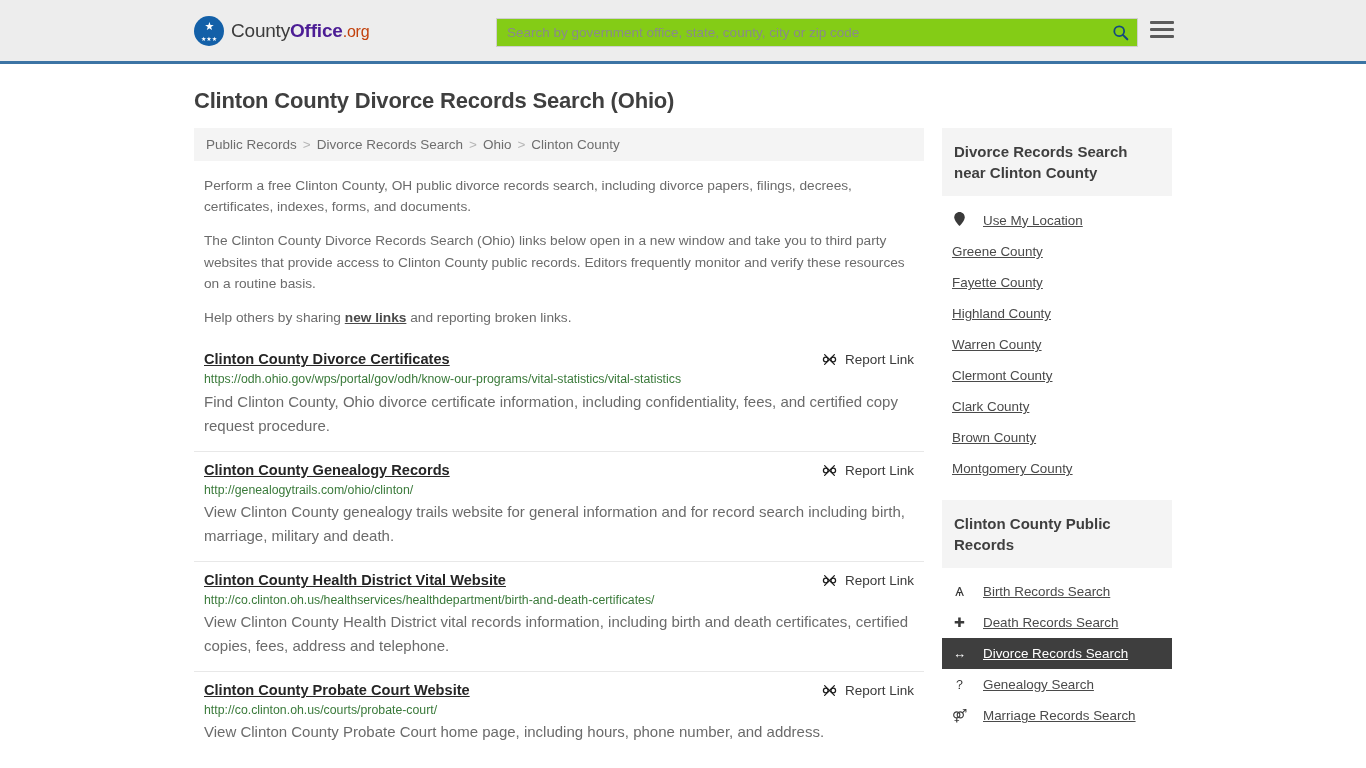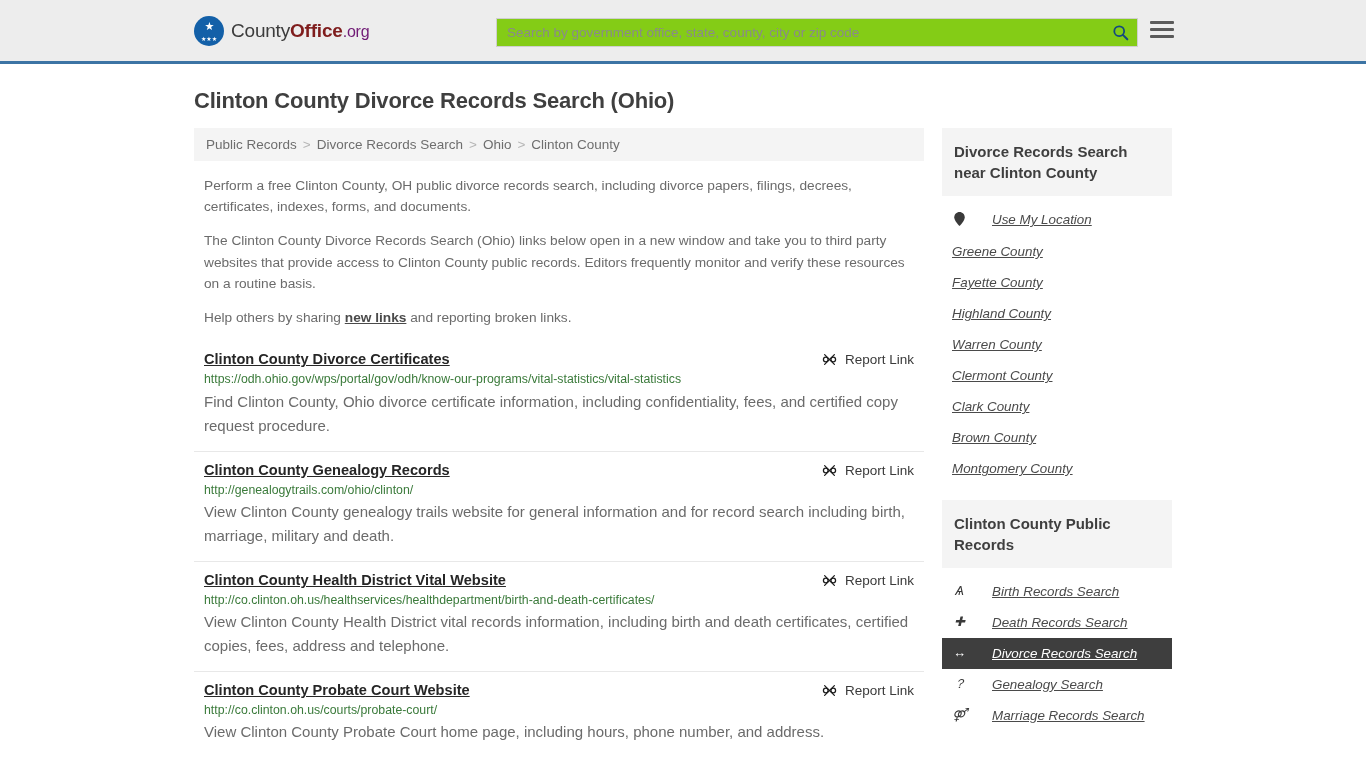--- a/index.html
+++ b/index.html
@@ -52,22 +52,22 @@
     line-height: 1;
     letter-spacing: 0px;
     white-space: nowrap;
   }
   .logo-text {
     font-size: 19px;
     letter-spacing: -0.2px;
     white-space: nowrap;
   }
   .logo-text .t1 { color: #3c3c3c; }
-  .logo-text .t2 { color: #7f1d1d; font-weight: bold; }
-  .logo-text .t3 { color: #701a75; font-size: 16px; }
+  .logo-text .t2 { color: #4c1d95; font-weight: bold; }
+  .logo-text .t3 { color: #c2410c; font-size: 16px; }
 
   .search-wrap {
     position: absolute;
     left: 496px;
     top: 18px;
     width: 642px;
     height: 29px;
     background: #84cc16;
     border: 1px solid #cfcfcf;
     display: flex;
@@ -205,26 +205,25 @@
     background: #f4f4f4;
     padding: 13px 12px;
     font-size: 15px;
     font-weight: bold;
     color: #3f3f3f;
     line-height: 1.4;
   }
   .side-list { padding: 8px 0 0 0; }
   .side-item {
     display: flex;
-    align-items: flex-start;
-    gap: 25px;
+    align-items: center;
+    gap: 16px;
     padding: 8px 10px;
     font-size: 13.4px;
     cursor: pointer;
-    font-style: italic;
   }
   .side-item .lbl {
     color: #4a4a4a;
     text-decoration: underline;
   }
   .side-item.active {
     background: #3e3e3e;
   }
   .side-item.active .lbl { color: #ffffff; }
   .side-item.active .ico { color: #ffffff; }

